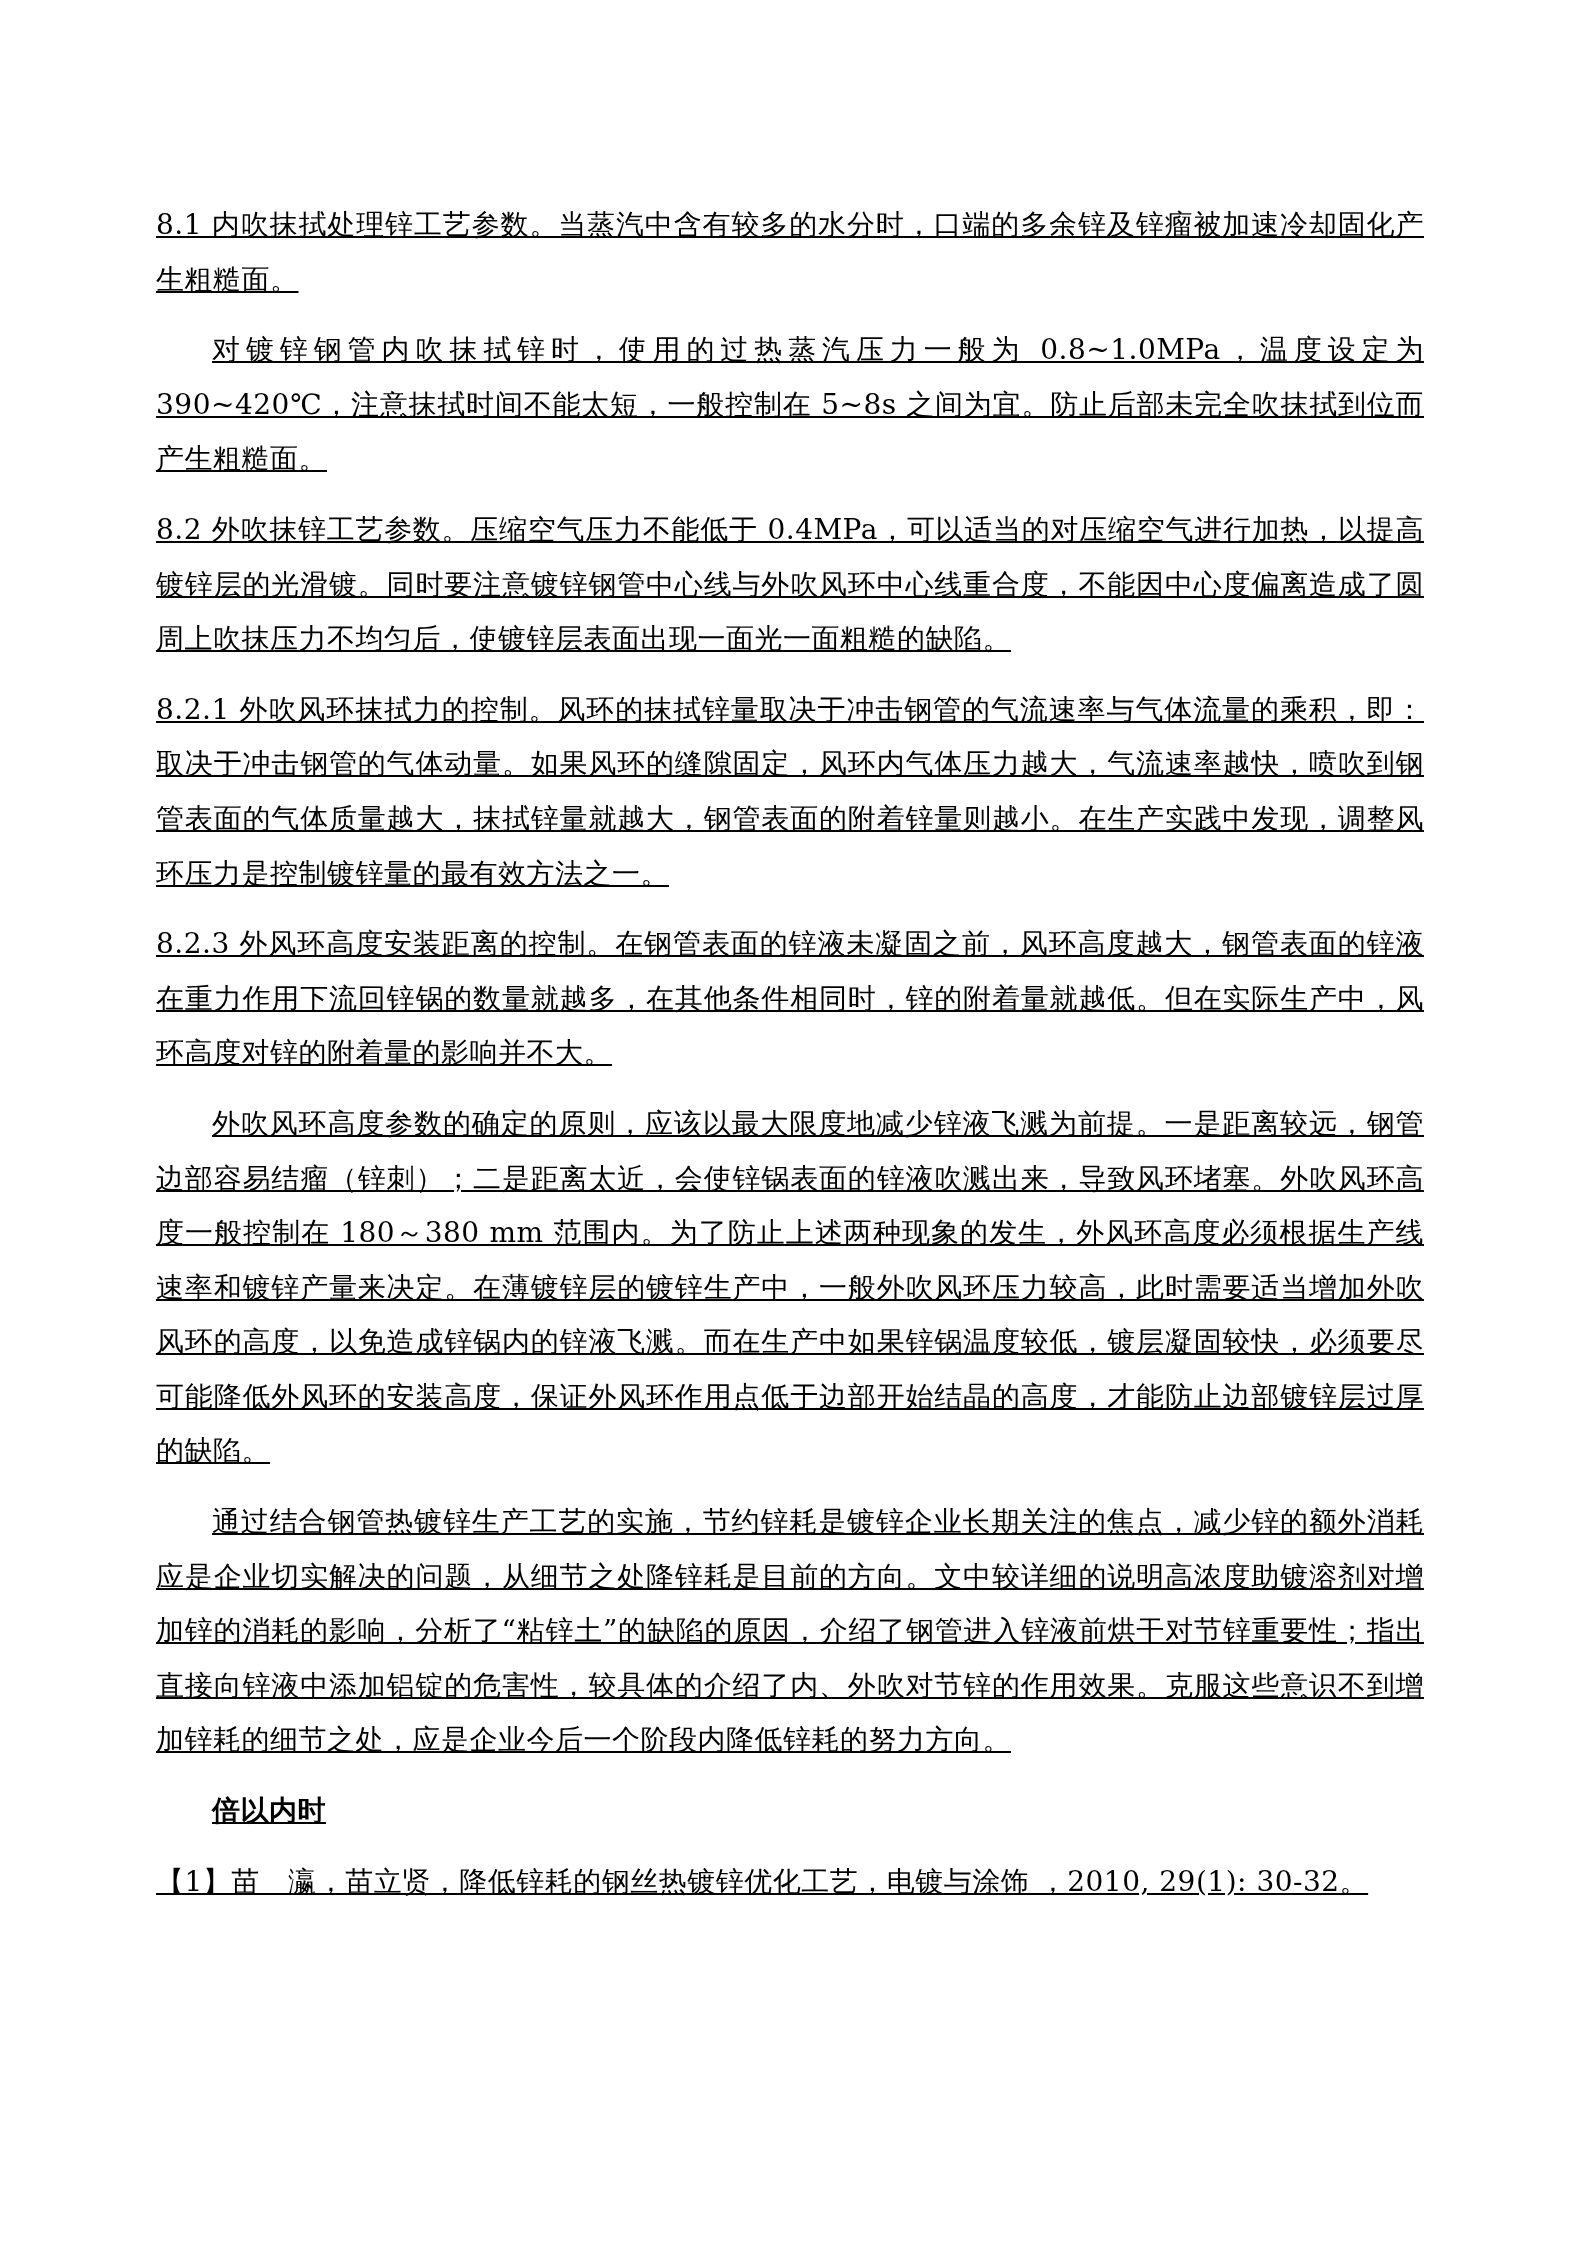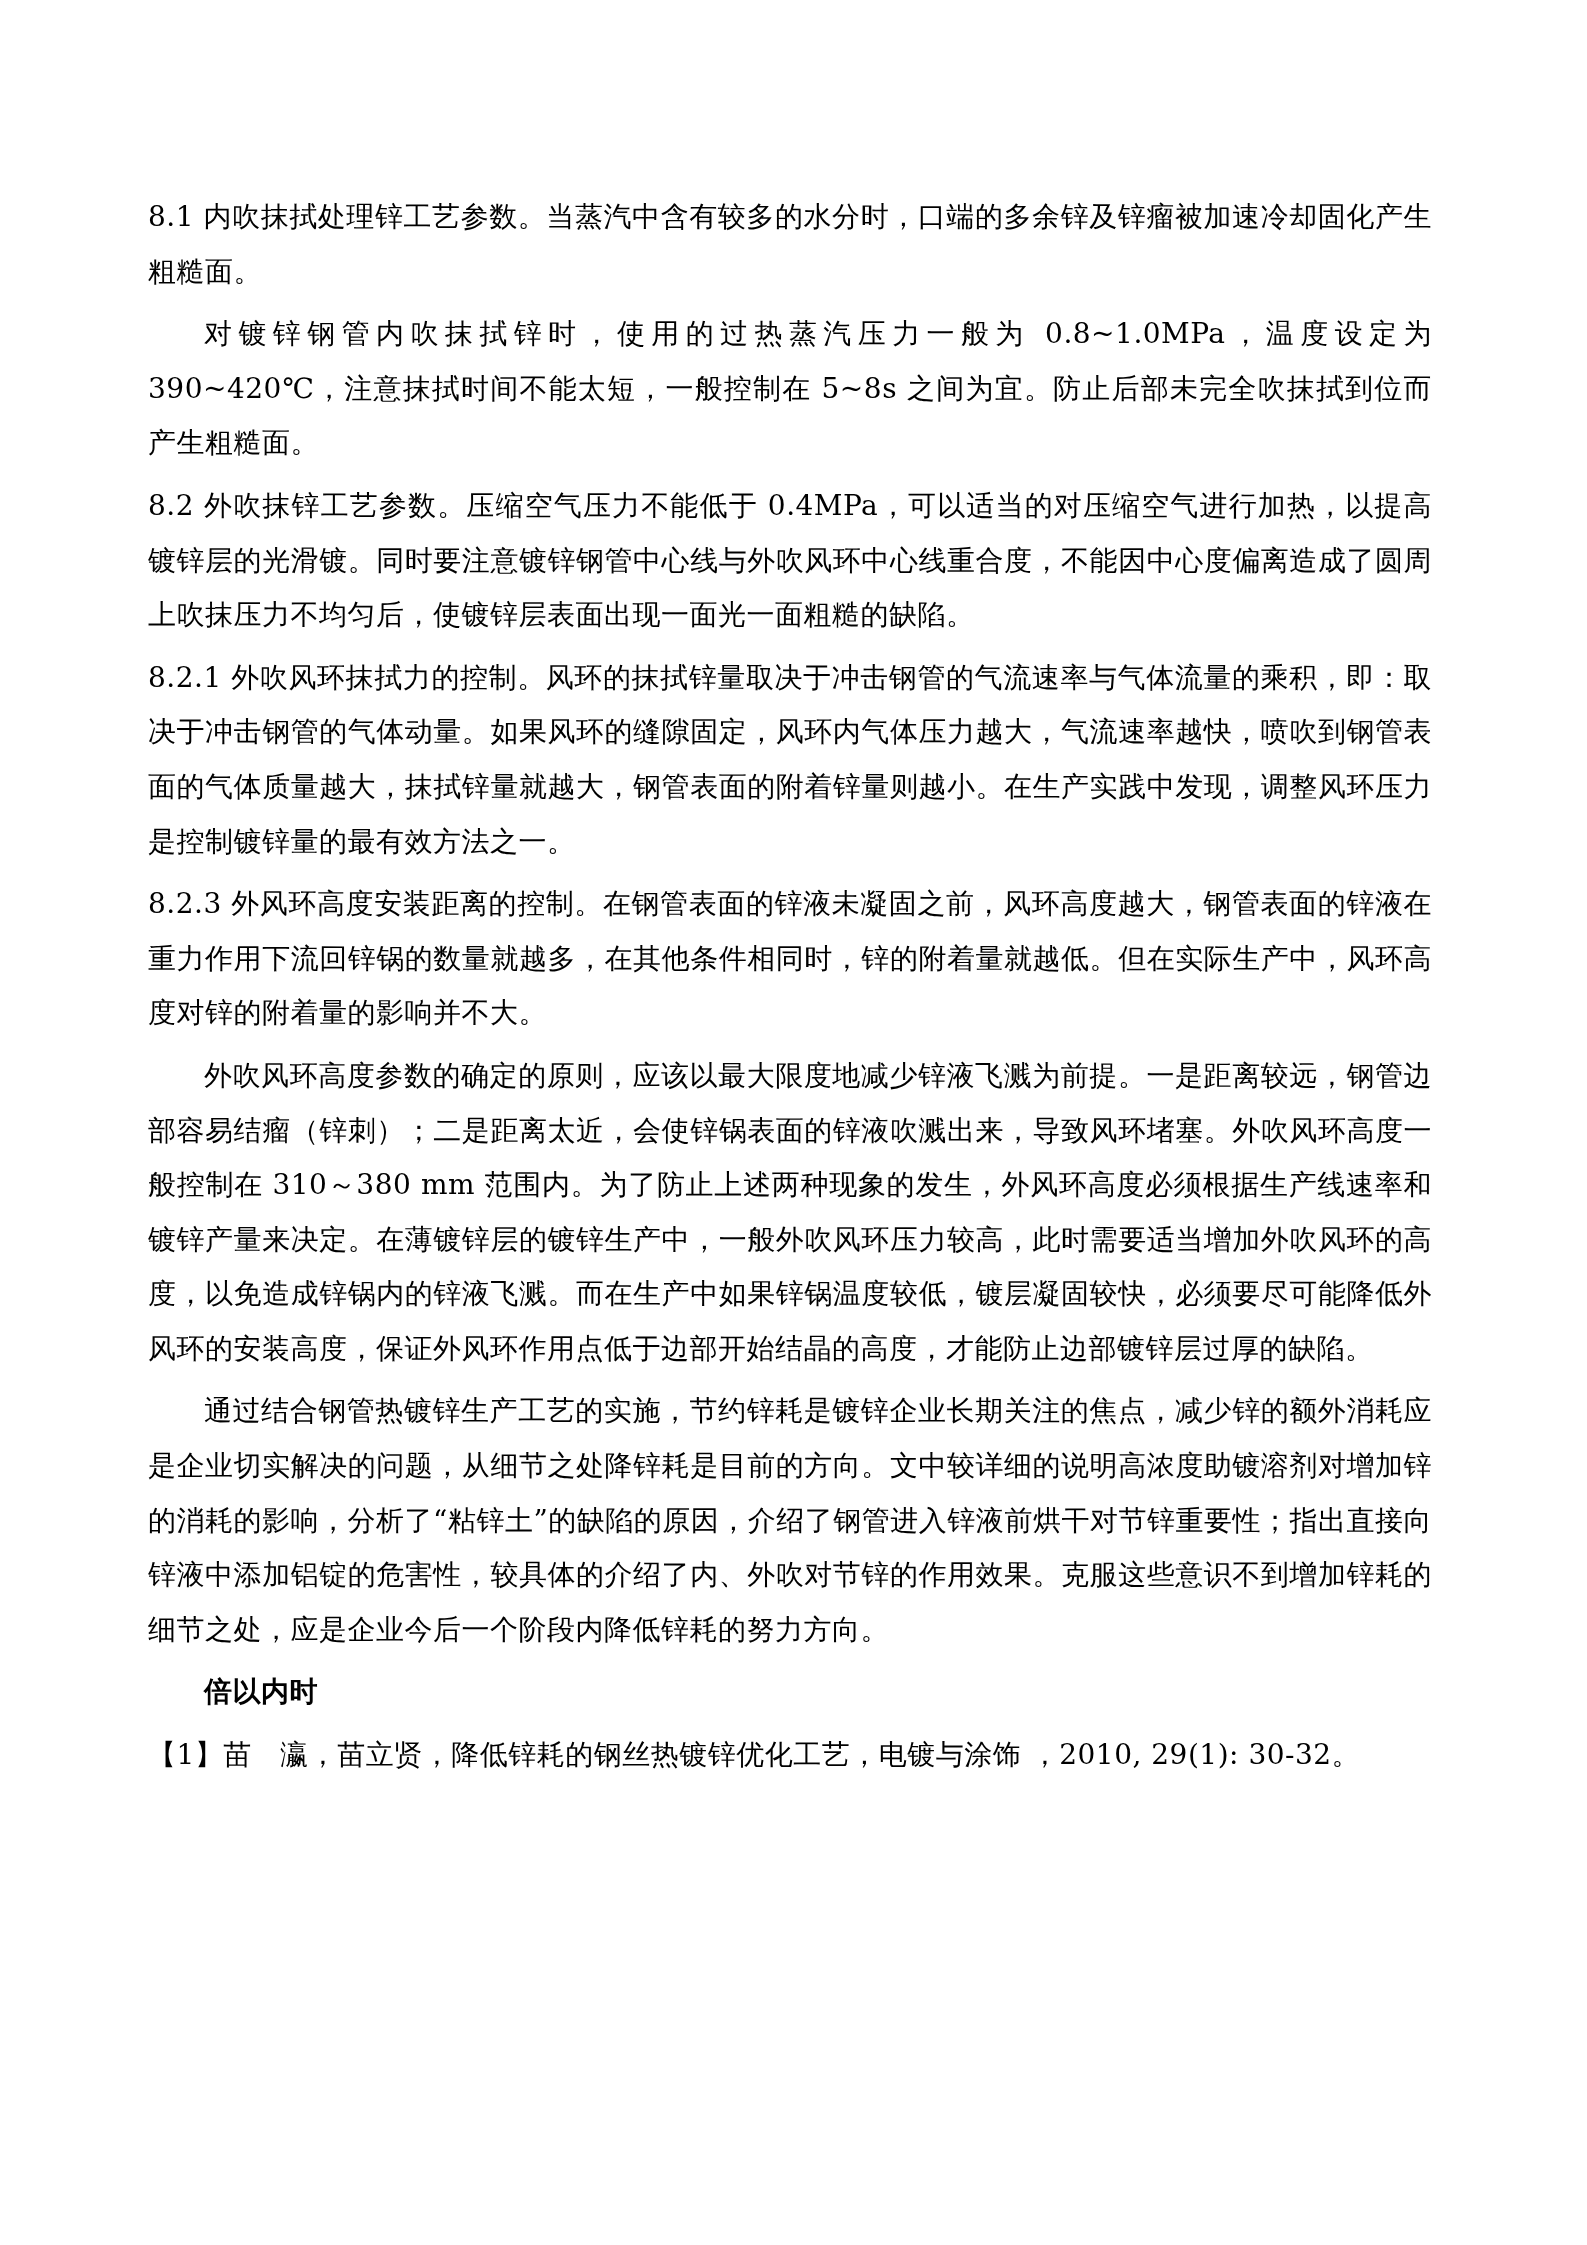--- a/index.html
+++ b/index.html
@@ -21,38 +21,39 @@
     left: 140px;
     top: 182px;
     width: 1300px;
     font-size: 28px;
     line-height: 54.6px;
     text-align: justify;
     text-justify: inter-character;
     letter-spacing: 0.5px;
   }
   .para {
-    margin: 8px;
+    margin: 16px;
     padding: 0;
+    text-decoration: underline;
   }
   .indent {
     text-indent: 2em;
   }
   .bold {
     font-weight: bold;
   }
 </style>
 </head>
 <body>
 
 <div class="page">
   <div class="content">
     <p class="para">8.1 内吹抹拭处理锌工艺参数。当蒸汽中含有较多的水分时，口端的多余锌及锌瘤被加速冷却固化产生粗糙面。</p>
     <p class="para indent">对镀锌钢管内吹抹拭锌时，使用的过热蒸汽压力一般为 0.8~1.0MPa，温度设定为 390~420℃，注意抹拭时间不能太短，一般控制在 5~8s 之间为宜。防止后部未完全吹抹拭到位而产生粗糙面。</p>
     <p class="para">8.2 外吹抹锌工艺参数。压缩空气压力不能低于 0.4MPa，可以适当的对压缩空气进行加热，以提高镀锌层的光滑镀。同时要注意镀锌钢管中心线与外吹风环中心线重合度，不能因中心度偏离造成了圆周上吹抹压力不均匀后，使镀锌层表面出现一面光一面粗糙的缺陷。</p>
     <p class="para">8.2.1 外吹风环抹拭力的控制。风环的抹拭锌量取决于冲击钢管的气流速率与气体流量的乘积，即：取决于冲击钢管的气体动量。如果风环的缝隙固定，风环内气体压力越大，气流速率越快，喷吹到钢管表面的气体质量越大，抹拭锌量就越大，钢管表面的附着锌量则越小。在生产实践中发现，调整风环压力是控制镀锌量的最有效方法之一。</p>
     <p class="para">8.2.3 外风环高度安装距离的控制。在钢管表面的锌液未凝固之前，风环高度越大，钢管表面的锌液在重力作用下流回锌锅的数量就越多，在其他条件相同时，锌的附着量就越低。但在实际生产中，风环高度对锌的附着量的影响并不大。</p>
-    <p class="para indent">外吹风环高度参数的确定的原则，应该以最大限度地减少锌液飞溅为前提。一是距离较远，钢管边部容易结瘤（锌刺）；二是距离太近，会使锌锅表面的锌液吹溅出来，导致风环堵塞。外吹风环高度一般控制在 310～380 mm 范围内。为了防止上述两种现象的发生，外风环高度必须根据生产线速率和镀锌产量来决定。在薄镀锌层的镀锌生产中，一般外吹风环压力较高，此时需要适当增加外吹风环的高度，以免造成锌锅内的锌液飞溅。而在生产中如果锌锅温度较低，镀层凝固较快，必须要尽可能降低外风环的安装高度，保证外风环作用点低于边部开始结晶的高度，才能防止边部镀锌层过厚的缺陷。</p>
+    <p class="para indent">外吹风环高度参数的确定的原则，应该以最大限度地减少锌液飞溅为前提。一是距离较远，钢管边部容易结瘤（锌刺）；二是距离太近，会使锌锅表面的锌液吹溅出来，导致风环堵塞。外吹风环高度一般控制在 180～380 mm 范围内。为了防止上述两种现象的发生，外风环高度必须根据生产线速率和镀锌产量来决定。在薄镀锌层的镀锌生产中，一般外吹风环压力较高，此时需要适当增加外吹风环的高度，以免造成锌锅内的锌液飞溅。而在生产中如果锌锅温度较低，镀层凝固较快，必须要尽可能降低外风环的安装高度，保证外风环作用点低于边部开始结晶的高度，才能防止边部镀锌层过厚的缺陷。</p>
     <p class="para indent">通过结合钢管热镀锌生产工艺的实施，节约锌耗是镀锌企业长期关注的焦点，减少锌的额外消耗应是企业切实解决的问题，从细节之处降锌耗是目前的方向。文中较详细的说明高浓度助镀溶剂对增加锌的消耗的影响，分析了“粘锌土”的缺陷的原因，介绍了钢管进入锌液前烘干对节锌重要性；指出直接向锌液中添加铝锭的危害性，较具体的介绍了内、外吹对节锌的作用效果。克服这些意识不到增加锌耗的细节之处，应是企业今后一个阶段内降低锌耗的努力方向。</p>
     <p class="para bold indent">倍以内时</p>
     <p class="para">【1】苗　瀛，苗立贤，降低锌耗的钢丝热镀锌优化工艺，电镀与涂饰 ，2010, 29(1): 30-32。</p>
   </div>
 </div>
 
 </body></html>

